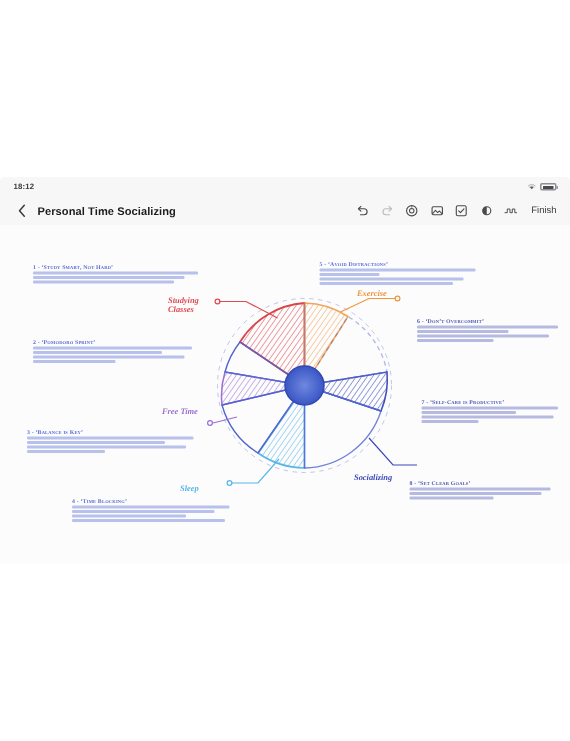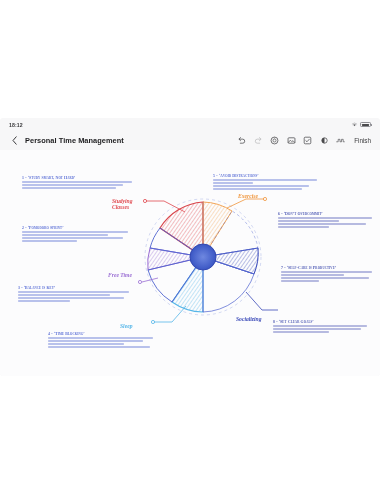--- a/index.html
+++ b/index.html
@@ -154,21 +154,21 @@
         <span class="batt"></span>
       </div>
     </div>
 
     <div id="toolbar">
       <div id="back-btn">
         <svg width="5" height="9" viewBox="0 0 5 9">
           <path d="M4.2 .8 L1 4.5 L4.2 8.2" stroke="#3a3a3c" stroke-width="1" fill="none" stroke-linecap="round" stroke-linejoin="round"></path>
         </svg>
       </div>
-      <div id="doc-title">Personal Time Management</div>
+      <div id="doc-title">Personal Time Socializing</div>
       <div id="tool-icons">
         <div class="tool-ico">
           <svg width="9" height="9" viewBox="0 0 12 12">
             <path d="M3 4.2 H7.6 a2.7 2.7 0 0 1 0 5.4 H4.4" stroke="#4a4a4c" stroke-width="1" fill="none" stroke-linecap="round"></path>
             <path d="M4.8 2.1 L2.6 4.2 L4.8 6.3" stroke="#4a4a4c" stroke-width="1" fill="none" stroke-linecap="round" stroke-linejoin="round"></path>
           </svg>
         </div>
         <div class="tool-ico dim">
           <svg width="9" height="9" viewBox="0 0 12 12">
             <path d="M9 4.2 H4.4 a2.7 2.7 0 0 0 0 5.4 H7.6" stroke="#4a4a4c" stroke-width="1" fill="none" stroke-linecap="round"></path>

